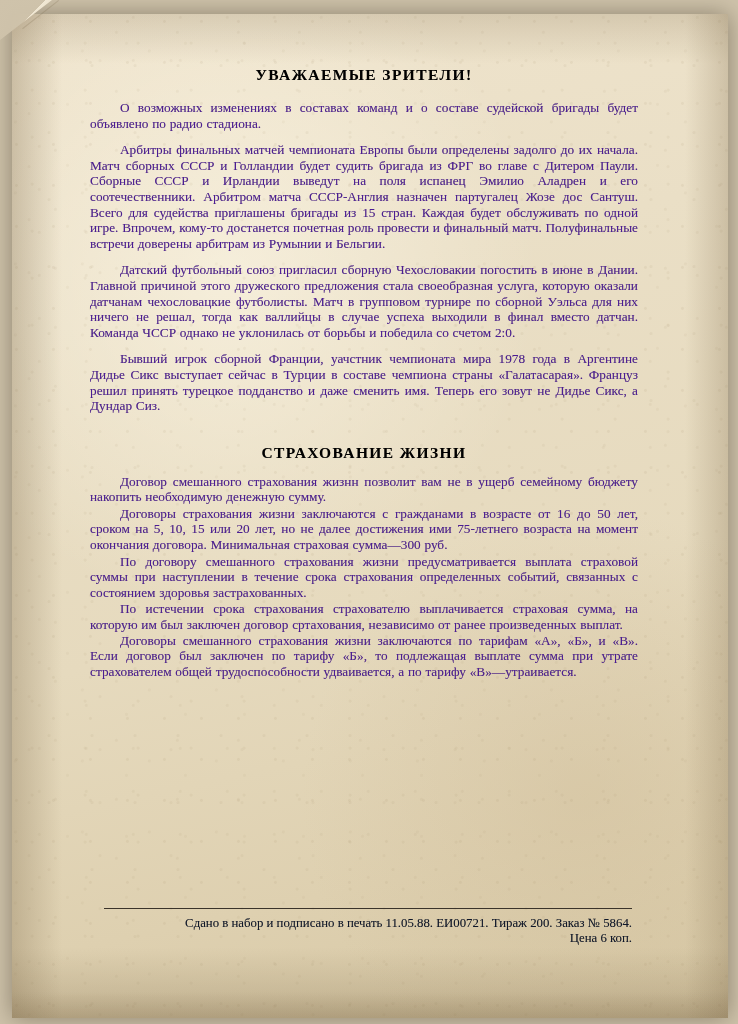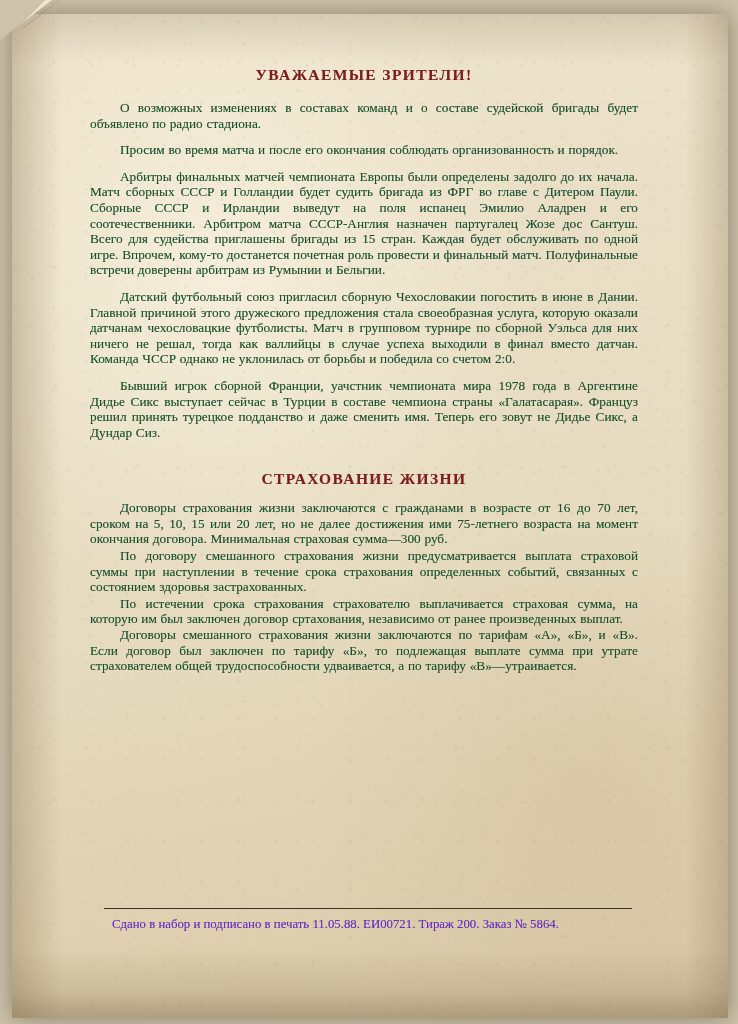--- a/index.html
+++ b/index.html
@@ -73,54 +73,54 @@
     position:absolute;
     left:90px;top:66px;width:548px;
     color:#2e2a22;
   }
   h1.section{
     font-size:15.5px;
     font-weight:bold;
     letter-spacing:1.4px;
     text-align:center;
     margin:0 0 16px 0;
-    color:#7f1d1d;
+    color:#000000;
   }
   h1.kaleidoscope{margin:18px 0 14px 0;}
   h1.insurance{margin:30px 0 12px 0;}
 
   p.para{
     font-size:13.3px;
     line-height:15.6px;
     text-align:justify;
     text-justify:inter-word;
     margin:0 0 11px 0;
     text-indent:30px;
-    color:#14532d;
+    color:#4c1d95;
     word-spacing:.4px;
   }
   p.tight{margin-bottom:1px;}
   p.nogap{margin-bottom:0;}
 
   .rule{
     height:0;border-top:1.4px solid #3a332a;
     margin:6px 0 7px 0;width:100%;
   }
 
   .footer{
     position:absolute;
     left:104px;top:902px;width:528px;
   }
   .footer p{
     font-size:12.8px;
     line-height:15.2px;
-    margin:8px;
+    margin:0;
     text-indent:0;
-    text-align:left;
-    color:#6d28d9;
+    text-align:right;
+    color:#0f172a;
   }
 
   
   .content,.footer{
     text-shadow:0 0 .6px rgba(46,42,34,.35);
   }
 </style>
 </head>
 <body>
 
@@ -130,30 +130,31 @@
     <div class="edge-shade"></div>
     <div class="bottom-crease"></div>
   </div>
   <div class="corner-fold"></div>
   <div class="corner-fold2"></div>
 
   <div class="content">
 
     <h1 class="section">УВАЖАЕМЫЕ ЗРИТЕЛИ!</h1>
     <p class="para">О возможных изменениях в составах команд и о составе судейской бригады будет объявлено по радио стадиона.</p>
-    <p class="para">Просим во время матча и после его окончания соблюдать организованность и порядок.</p>
 
     <p class="para">Арбитры финальных матчей чемпионата Европы были определены задолго до их начала. Матч сборных СССР и Голландии будет судить бригада из ФРГ во главе с Дитером Паули. Сборные СССР и Ирландии выведут на поля испанец Эмилио Аладрен и его соотечественники. Арбитром матча СССР-Англия назначен партугалец Жозе дос Сантуш. Всего для судейства приглашены бригады из 15 стран. Каждая будет обслуживать по одной игре. Впрочем, кому-то достанется почетная роль провести и финальный матч. Полуфинальные встречи доверены арбитрам из Румынии и Бельгии.</p>
     <p class="para">Датский футбольный союз пригласил сборную Чехословакии погостить в июне в Дании. Главной причиной этого дружеского предложения стала своеобразная услуга, которую оказали датчанам чехословацкие футболисты. Матч в групповом турнире по сборной Уэльса для них ничего не решал, тогда как валлийцы в случае успеха выходили в финал вместо датчан. Команда ЧССР однако не уклонилась от борьбы и победила со счетом 2:0.</p>
     <p class="para">Бывший игрок сборной Франции, уачстник чемпионата мира 1978 года в Аргентине Дидье Сикс выступает сейчас в Турции в составе чемпиона страны «Галатасарая». Француз решил принять турецкое подданство и даже сменить имя. Теперь его зовут не Дидье Сикс, а Дундар Сиз.</p>
 
     <h1 class="section insurance">СТРАХОВАНИЕ ЖИЗНИ</h1>
-    <p class="para tight">Договоры страхования жизни заключаются с гражданами в возрасте от 16 до 70 лет, сроком на 5, 10, 15 или 20 лет, но не далее достижения ими 75-летнего возраста на момент окончания договора. Минимальная страховая сумма—300 руб.</p>
+    <p class="para tight">Договор смешанного страхования жизнн позволит вам не в ущерб семейному бюджету накопить необходимую денежную сумму.</p>
+    <p class="para tight">Договоры страхования жизни заключаются с гражданами в возрасте от 16 до 50 лет, сроком на 5, 10, 15 или 20 лет, но не далее достижения ими 75-летнего возраста на момент окончания договора. Минимальная страховая сумма—300 руб.</p>
     <p class="para tight">По договору смешанного страхования жизни предусматривается выплата страховой суммы при наступлении в течение срока страхования определенных событий, связанных с состоянием здоровья застрахованных.</p>
     <p class="para nogap">По истечении срока страхования страхователю выплачивается страховая сумма, на которую им был заключен договор сртахования, независимо от ранее произведенных выплат.</p>
     <p class="para tight">Договоры смешанного страхования жизни заключаются по тарифам «А», «Б», и «В». Если договор был заключен по тарифу «Б», то подлежащая выплате сумма при утрате страхователем общей трудоспособности удваивается, а по тарифу «В»—утраивается.</p>
   </div>
 
   <div class="footer">
     <div class="rule"></div>
     <p>Сдано в набор и подписано в печать 11.05.88. ЕИ00721. Тираж 200. Заказ № 5864.</p>
+    <p>Цена 6 коп.</p>
   </div>
 </div>
 
 </body></html>

